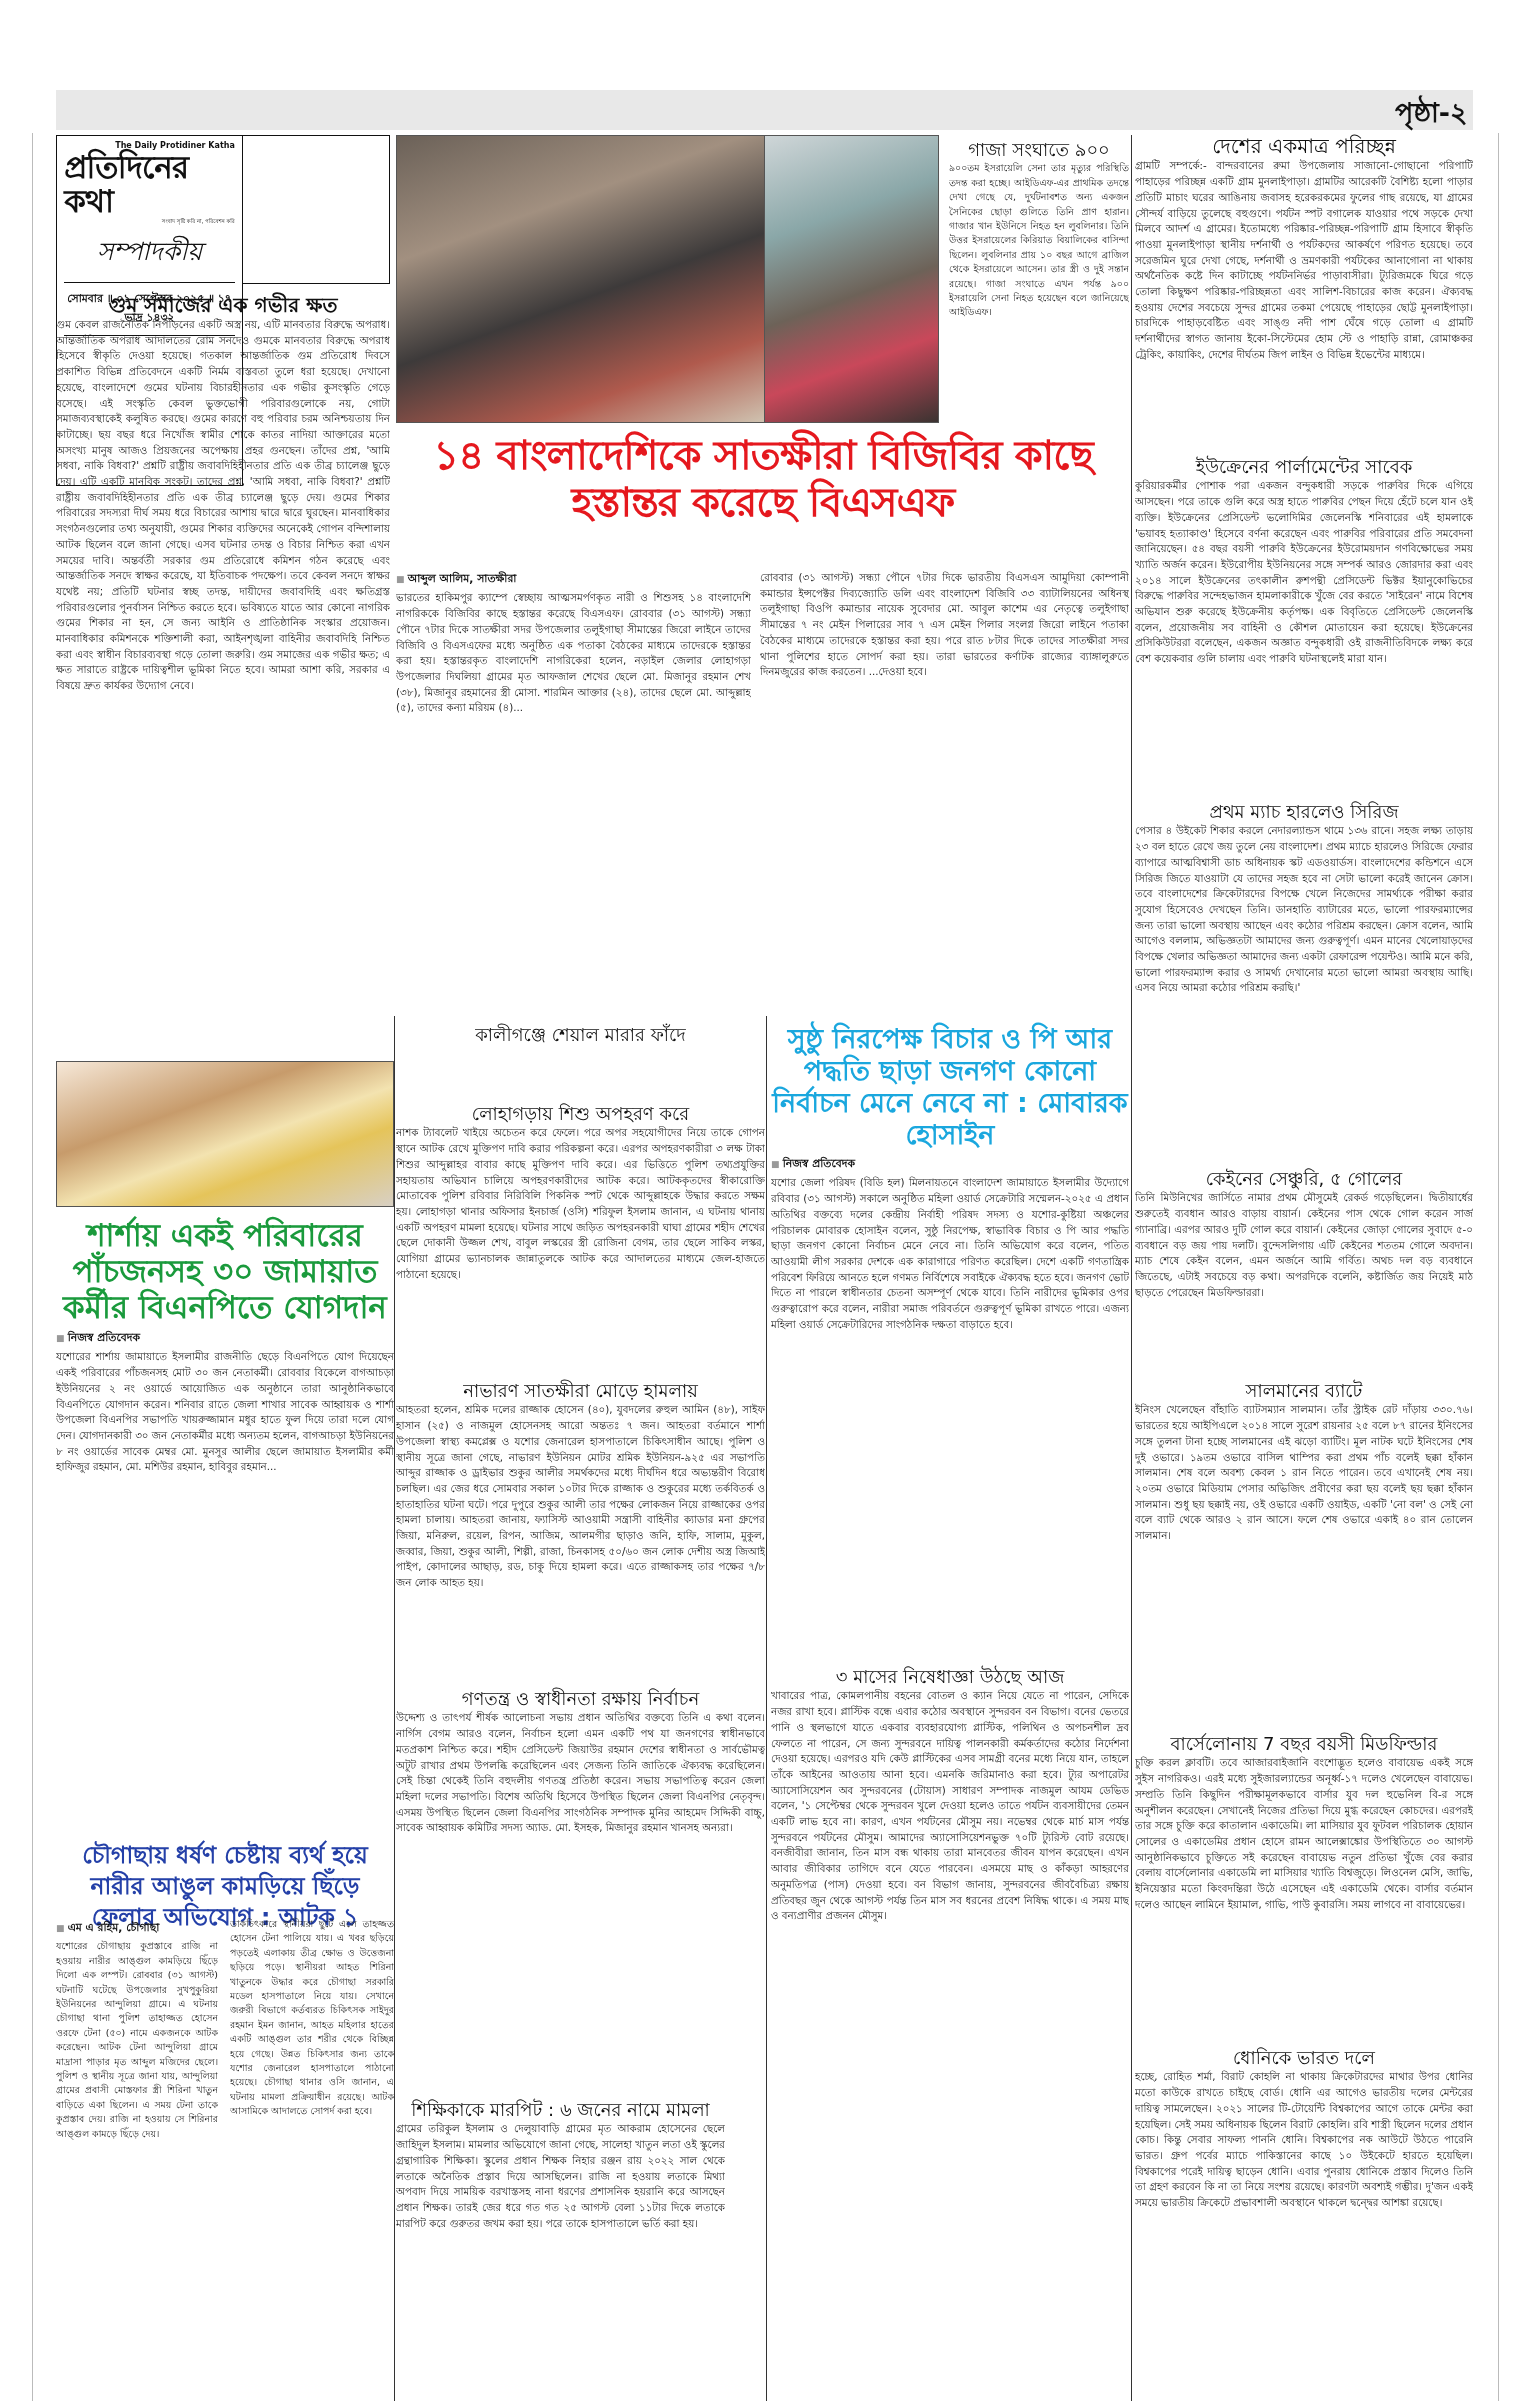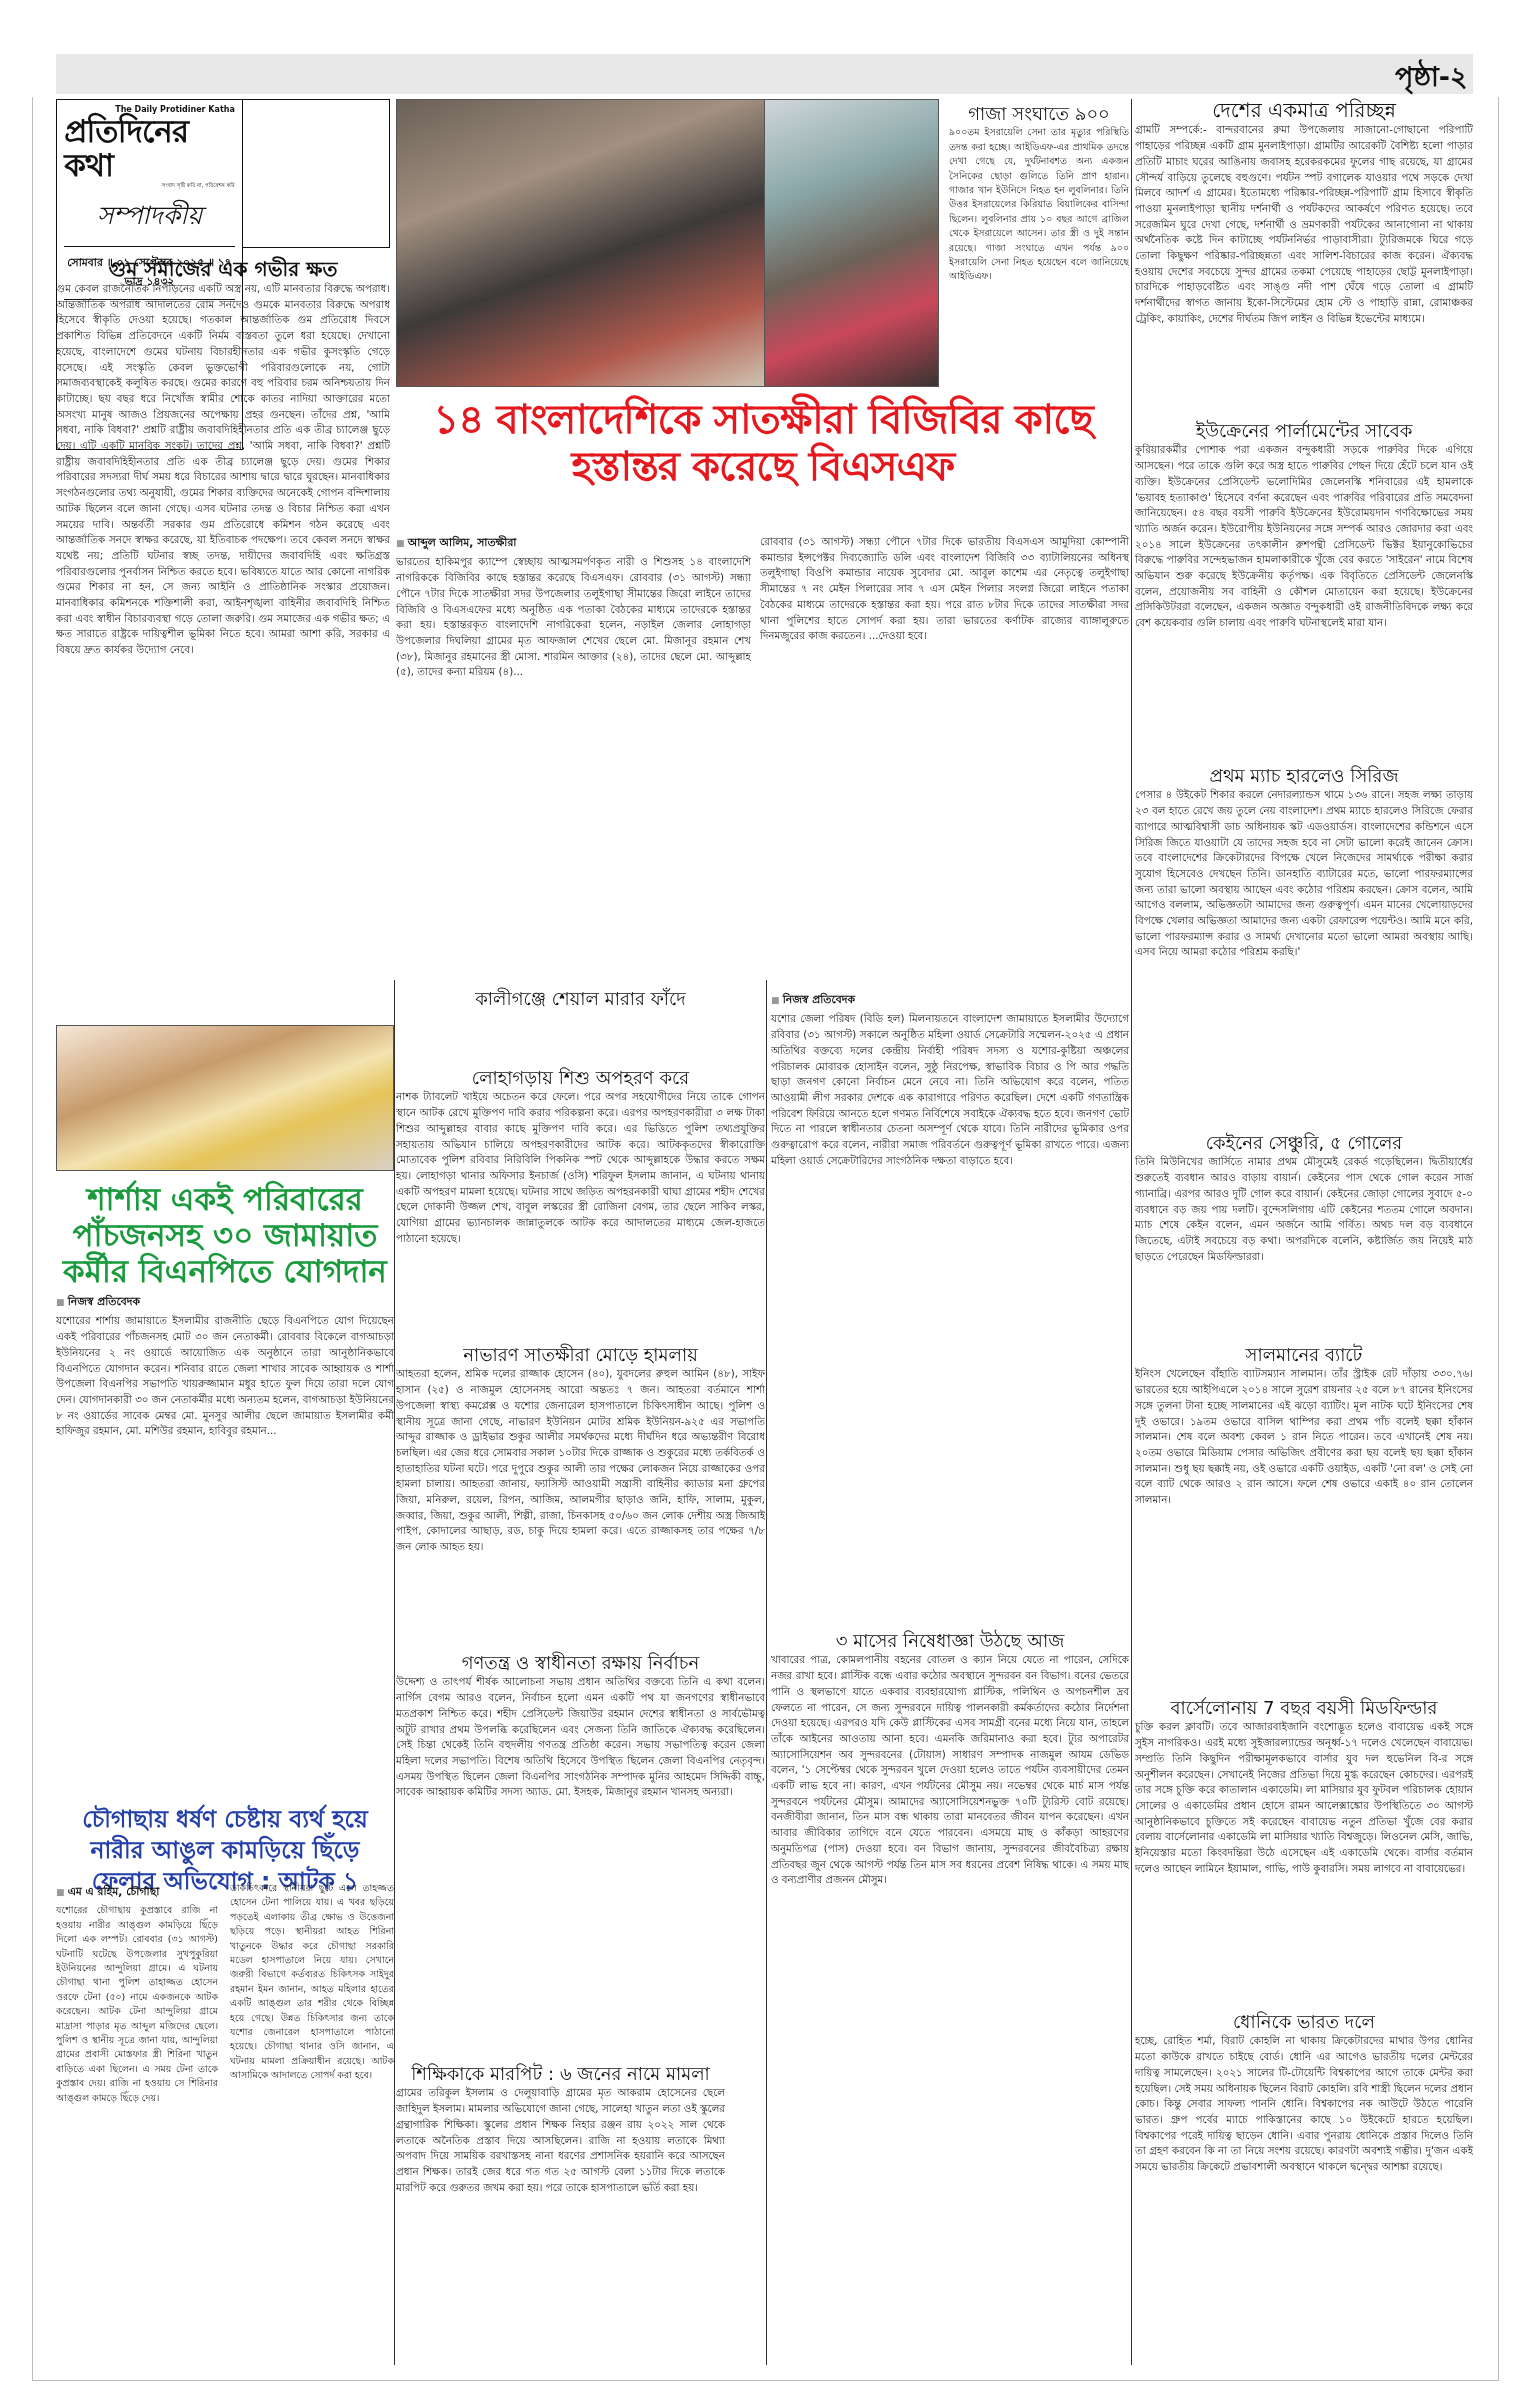--- a/index.html
+++ b/index.html
@@ -1,18 +1,18 @@
 <!DOCTYPE html>
 <html style="font-size:14.4px"><head>
 <meta charset="utf-8">
 <style>
   * { box-sizing: border-box; margin: 0; padding: 0; }
   html, body { width: 1528px; height: 2401px; background: #ffffff; overflow: hidden; }
   body { font-family: "DejaVu Sans", sans-serif; color: #111; position: relative; }
-  .abs { position: absolute; }
+  .abs { position: absolute; margin-top: 36px; }
   .topband { left: 56px; top: 54px; width: 1417px; height: 40px; background: #e8e8e8; }
   .pagenum { position: absolute; right: 5.4px; top: 1.8px; font-size: 27px; font-weight: bold; font-family: "DejaVu Serif", serif; }
   .frame { left: 32px; top: 97px; width: 1467px; height: 2284px; border-left: 1.8px solid #bbb; border-right: 1.8px solid #bbb; border-bottom: 1.8px solid #bbb; }
   .masthead { left: 56px; top: 99px; width: 187px; height: 351px; border: 1.8px solid #111; padding: 5.4px 7.2px; }
   .mast-en { font-size: 8px; text-align: right; font-weight: bold; }
   .mast-title { font-family: "DejaVu Serif", serif; font-size: 31px; font-weight: bold; line-height: 34px; letter-spacing: -0.9px; }
   .mast-tag { font-size: 5.4px; text-align: right; }
   .mast-edit { font-family: "DejaVu Serif", serif; font-style: italic; font-size: 25px; text-align: center; margin: 5.4px 0 7.2px; }
   .mast-date { border-top: 1.8px solid #111; border-bottom: 1.8px solid #111; font-size: 10.8px; padding: 7.2px 0; text-align: center; font-weight: bold; }
   .ed-title { font-size: 20px; font-weight: bold; text-align: center; margin-top: 7.2px; line-height: 25px; }
@@ -127,20 +127,21 @@
 <div class="abs" style="left:396px; top:1651px; width:369px;">
   <div class="h-black">গণতন্ত্র ও স্বাধীনতা রক্ষায় নির্বাচন</div>
   <div class="txt" style="height:378px; overflow:hidden;">উদ্দেশ্য ও তাৎপর্য শীর্ষক আলোচনা সভায় প্রধান অতিথির বক্তব্যে তিনি এ কথা বলেন। নার্গিস বেগম আরও বলেন, নির্বাচন হলো এমন একটি পথ যা জনগণের স্বাধীনভাবে মতপ্রকাশ নিশ্চিত করে। শহীদ প্রেসিডেন্ট জিয়াউর রহমান দেশের স্বাধীনতা ও সার্বভৌমত্ব অটুট রাখার প্রথম উপলব্ধি করেছিলেন এবং সেজন্য তিনি জাতিকে ঐক্যবদ্ধ করেছিলেন। সেই চিন্তা থেকেই তিনি বহুদলীয় গণতন্ত্র প্রতিষ্ঠা করেন। সভায় সভাপতিত্ব করেন জেলা মহিলা দলের সভাপতি। বিশেষ অতিথি হিসেবে উপস্থিত ছিলেন জেলা বিএনপির নেতৃবৃন্দ। এসময় উপস্থিত ছিলেন জেলা বিএনপির সাংগঠনিক সম্পাদক মুনির আহমেদ সিদ্দিকী বাচ্চু, সাবেক আহ্বায়ক কমিটির সদস্য অ্যাড. মো. ইসহক, মিজানুর রহমান খানসহ অন্যরা।</div>
 </div>
 <div class="abs" style="left:396px; top:2062px; width:329px;">
   <div class="h-black">শিক্ষিকাকে মারপিট : ৬ জনের নামে মামলা</div>
   <div class="txt" style="height:288px; overflow:hidden;">গ্রামের তরিকুল ইসলাম ও দেলুয়াবাড়ি গ্রামের মৃত আকরাম হোসেনের ছেলে জাহিদুল ইসলাম। মামলার অভিযোগে জানা গেছে, সালেহা খাতুন লতা ওই স্কুলের গ্রন্থাগারিক শিক্ষিকা। স্কুলের প্রধান শিক্ষক নিহার রঞ্জন রায় ২০২২ সাল থেকে লতাকে অনৈতিক প্রস্তাব দিয়ে আসছিলেন। রাজি না হওয়ায় লতাকে মিথ্যা অপবাদ দিয়ে সাময়িক বরখাস্তসহ নানা ধরণের প্রশাসনিক হয়রানি করে আসছেন প্রধান শিক্ষক। তারই জের ধরে গত গত ২৫ আগস্ট বেলা ১১টার দিকে লতাকে মারপিট করে গুরুতর জখম করা হয়। পরে তাকে হাসপাতালে ভর্তি করা হয়।</div>
 </div>
 
 <div class="abs" style="left:771px; top:987px; width:358px;">
+  <div class="h-blue">সুষ্ঠু নিরপেক্ষ বিচার ও পি আর পদ্ধতি ছাড়া জনগণ কোনো নির্বাচন মেনে নেবে না : মোবারক হোসাইন</div>
   <div class="byline">নিজস্ব প্রতিবেদক</div>
   <div class="txt" style="height:468px; overflow:hidden;">যশোর জেলা পরিষদ (বিডি হল) মিলনায়তনে বাংলাদেশ জামায়াতে ইসলামীর উদ্যোগে রবিবার (৩১ আগস্ট) সকালে অনুষ্ঠিত মহিলা ওয়ার্ড সেক্রেটারি সম্মেলন-২০২৫ এ প্রধান অতিথির বক্তব্যে দলের কেন্দ্রীয় নির্বাহী পরিষদ সদস্য ও যশোর-কুষ্টিয়া অঞ্চলের পরিচালক মোবারক হোসাইন বলেন, সুষ্ঠু নিরপেক্ষ, স্বাভাবিক বিচার ও পি আর পদ্ধতি ছাড়া জনগণ কোনো নির্বাচন মেনে নেবে না। তিনি অভিযোগ করে বলেন, পতিত আওয়ামী লীগ সরকার দেশকে এক কারাগারে পরিণত করেছিল। দেশে একটি গণতান্ত্রিক পরিবেশ ফিরিয়ে আনতে হলে গণমত নির্বিশেষে সবাইকে ঐক্যবদ্ধ হতে হবে। জনগণ ভোট দিতে না পারলে স্বাধীনতার চেতনা অসম্পূর্ণ থেকে যাবে। তিনি নারীদের ভূমিকার ওপর গুরুত্বারোপ করে বলেন, নারীরা সমাজ পরিবর্তনে গুরুত্বপূর্ণ ভূমিকা রাখতে পারে। এজন্য মহিলা ওয়ার্ড সেক্রেটারিদের সাংগঠনিক দক্ষতা বাড়াতে হবে।</div>
 </div>
 <div class="abs" style="left:771px; top:1629px; width:358px;">
   <div class="h-black">৩ মাসের নিষেধাজ্ঞা উঠছে আজ</div>
   <div class="txt" style="height:710px; overflow:hidden;">খাবারের পাত্র, কোমলপানীয় বহনের বোতল ও ক্যান নিয়ে যেতে না পারেন, সেদিকে নজর রাখা হবে। প্লাস্টিক বন্ধে এবার কঠোর অবস্থানে সুন্দরবন বন বিভাগ। বনের ভেতরে পানি ও স্থলভাগে যাতে একবার ব্যবহারযোগ্য প্লাস্টিক, পলিথিন ও অপচনশীল দ্রব ফেলতে না পারেন, সে জন্য সুন্দরবনে দায়িত্ব পালনকারী কর্মকর্তাদের কঠোর নির্দেশনা দেওয়া হয়েছে। এরপরও যদি কেউ প্লাস্টিকের এসব সামগ্রী বনের মধ্যে নিয়ে যান, তাহলে তাঁকে আইনের আওতায় আনা হবে। এমনকি জরিমানাও করা হবে। ট্যুর অপারেটর অ্যাসোসিয়েশন অব সুন্দরবনের (টোয়াস) সাধারণ সম্পাদক নাজমুল আযম ডেভিড বলেন, '১ সেপ্টেম্বর থেকে সুন্দরবন খুলে দেওয়া হলেও তাতে পর্যটন ব্যবসায়ীদের তেমন একটি লাভ হবে না। কারণ, এখন পর্যটনের মৌসুম নয়। নভেম্বর থেকে মার্চ মাস পর্যন্ত সুন্দরবনে পর্যটনের মৌসুম। আমাদের অ্যাসোসিয়েশনভুক্ত ৭০টি ট্যুরিস্ট বোট রয়েছে। বনজীবীরা জানান, তিন মাস বন্ধ থাকায় তারা মানবেতর জীবন যাপন করেছেন। এখন আবার জীবিকার তাগিদে বনে যেতে পারবেন। এসময়ে মাছ ও কাঁকড়া আহরণের অনুমতিপত্র (পাস) দেওয়া হবে। বন বিভাগ জানায়, সুন্দরবনের জীববৈচিত্র্য রক্ষায় প্রতিবছর জুন থেকে আগস্ট পর্যন্ত তিন মাস সব ধরনের প্রবেশ নিষিদ্ধ থাকে। এ সময় মাছ ও বন্যপ্রাণীর প্রজনন মৌসুম।</div>
 </div>
 
 <div class="abs col-rule" style="left:394px; top:980px; height:1385px;"></div>
 <div class="abs col-rule" style="left:766px; top:980px; height:1385px;"></div>

